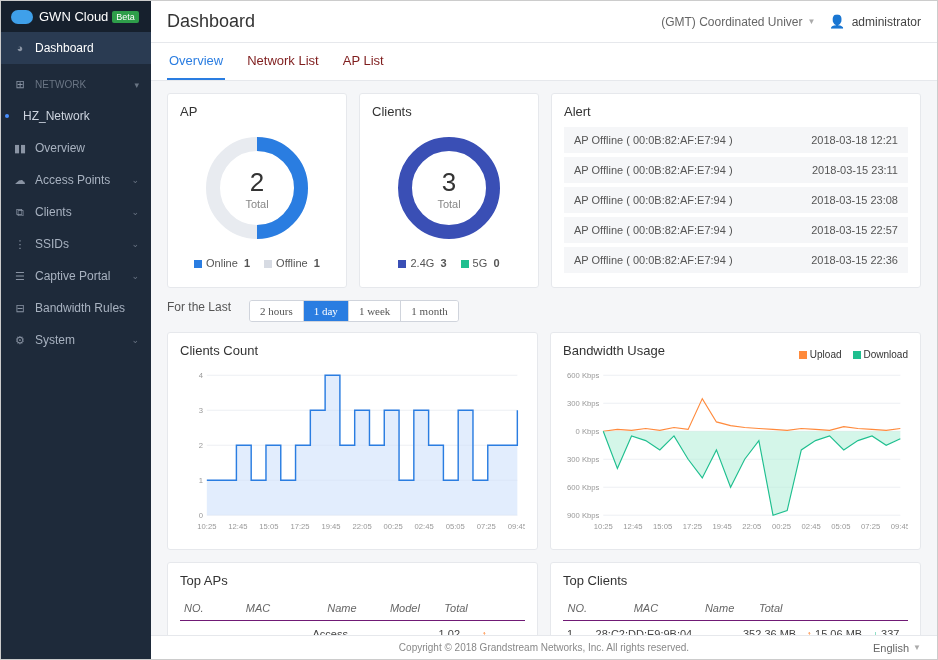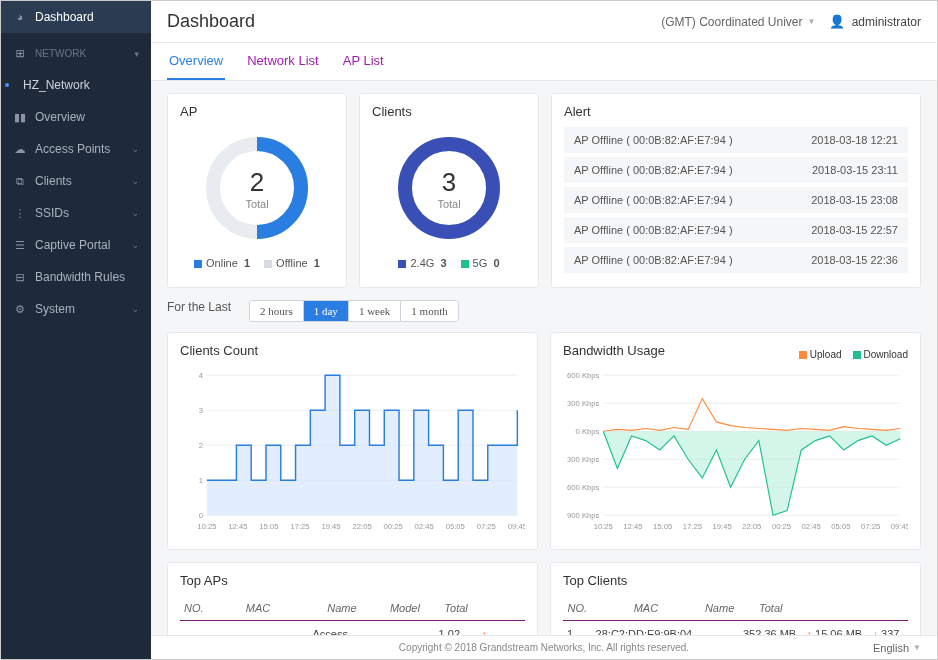--- a/index.html
+++ b/index.html
@@ -17,21 +17,21 @@
 .sb-icon { width: 14px; margin-right: 8px; display: inline-flex; justify-content: center; color: #8a94a4; font-size: 11px; }
 .main { flex: 1; display: flex; flex-direction: column; overflow: hidden; }
 .topbar { display: flex; align-items: center; padding: 10px 16px; background: #fff; border-bottom: 1px solid #e6e8ec; }
 .page-title { font-size: 18px; color: #333; font-weight: 500; }
 .topbar-right { margin-left: auto; display: flex; align-items: center; gap: 14px; color: #666; font-size: 12px; }
 .tz { display: flex; align-items: center; gap: 5px; }
 .tz .dd { color: #aaa; font-size: 8px; }
 .user { display: flex; align-items: center; gap: 6px; color: #444; }
 .user-icon { color: #3a5b8c; font-size: 13px; }
 .tabs { display: flex; gap: 20px; padding: 0 16px; background: #fff; border-bottom: 1px solid #e6e8ec; }
-.tab { padding: 10px 2px; font-size: 13px; color: #a21caf; cursor: pointer; border-bottom: 2px solid transparent; }
+.tab { padding: 10px 2px; font-size: 13px; color: #7f1d1d; cursor: pointer; border-bottom: 2px solid transparent; }
 .tab.active { color: #2a7de1; border-bottom-color: #2a7de1; }
 .content { flex: 1; overflow-y: auto; padding: 12px 16px 0 16px; }
 .row { display: flex; gap: 12px; margin-bottom: 12px; }
 .card { background: #fff; border: 1px solid #e6e8ec; border-radius: 3px; padding: 10px 12px; }
 .card-title { font-size: 13px; color: #333; font-weight: 500; margin-bottom: 8px; }
 .ap-card, .clients-card { width: 180px; display: flex; flex-direction: column; }
 .donut-wrap { display: flex; justify-content: center; padding: 6px 0; }
 .donut { width: 110px; height: 110px; position: relative; }
 .donut svg { transform: rotate(-90deg); }
 .donut-center { position: absolute; inset: 0; display: flex; flex-direction: column; align-items: center; justify-content: center; }
@@ -60,20 +60,25 @@
 .footer-lang { position: absolute; right: 16px; display: flex; align-items: center; gap: 4px; color: #666; font-size: 11px; }
 svg.chart { width: 100%; height: 170px; }
 .axis-text { font-size: 8px; fill: #999; }
 .grid-line { stroke: #eceef2; stroke-width: 1; }
 </style>
 </head>
 <body>
 
 <div class="app">
   <div class="sidebar">
+    <div class="brand">
+      <span class="brand-logo"></span>
+      <span>GWN Cloud</span>
+      <span class="brand-badge">Beta</span>
+    </div>
     <div class="sidebar-item active">
       <span class="sb-icon">◕</span>
       <span>Dashboard</span>
     </div>
     <div class="sidebar-item group">
       <span class="sb-icon">⊞</span>
       <span>NETWORK</span>
       <span class="chev">▾</span>
     </div>
     <div class="sidebar-item" style="padding-left:22px;color:#cdd4df">

